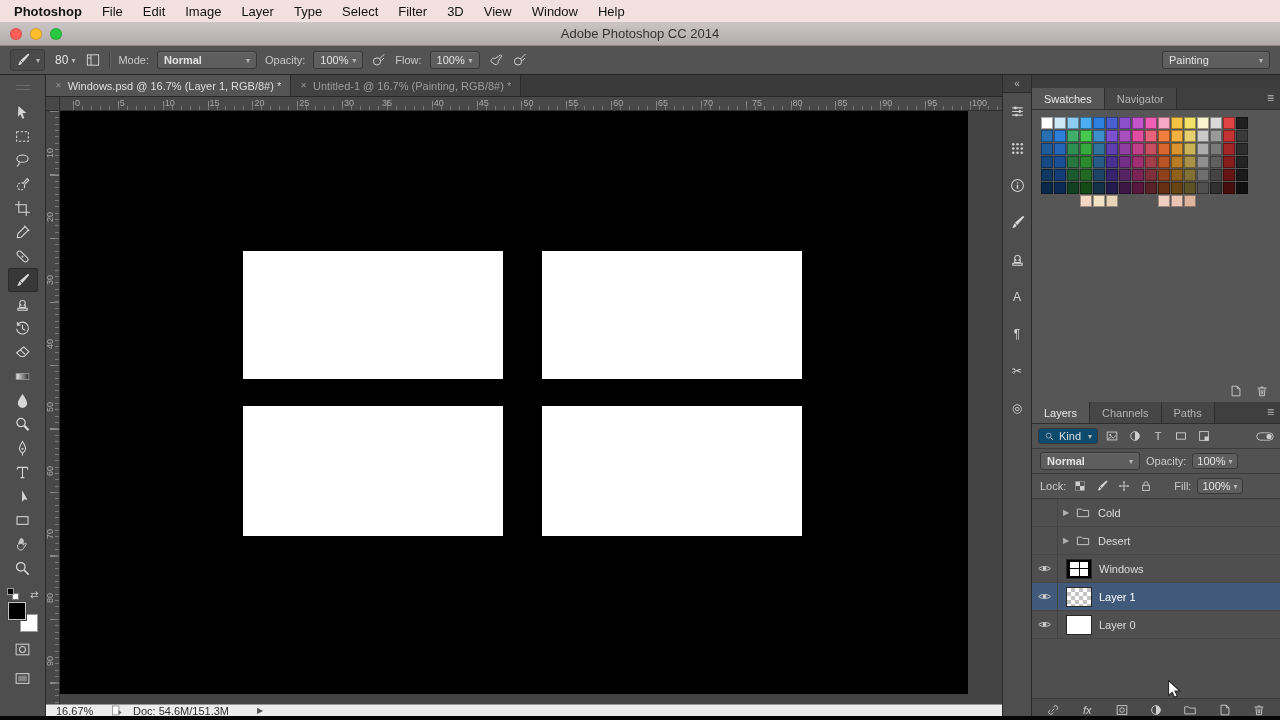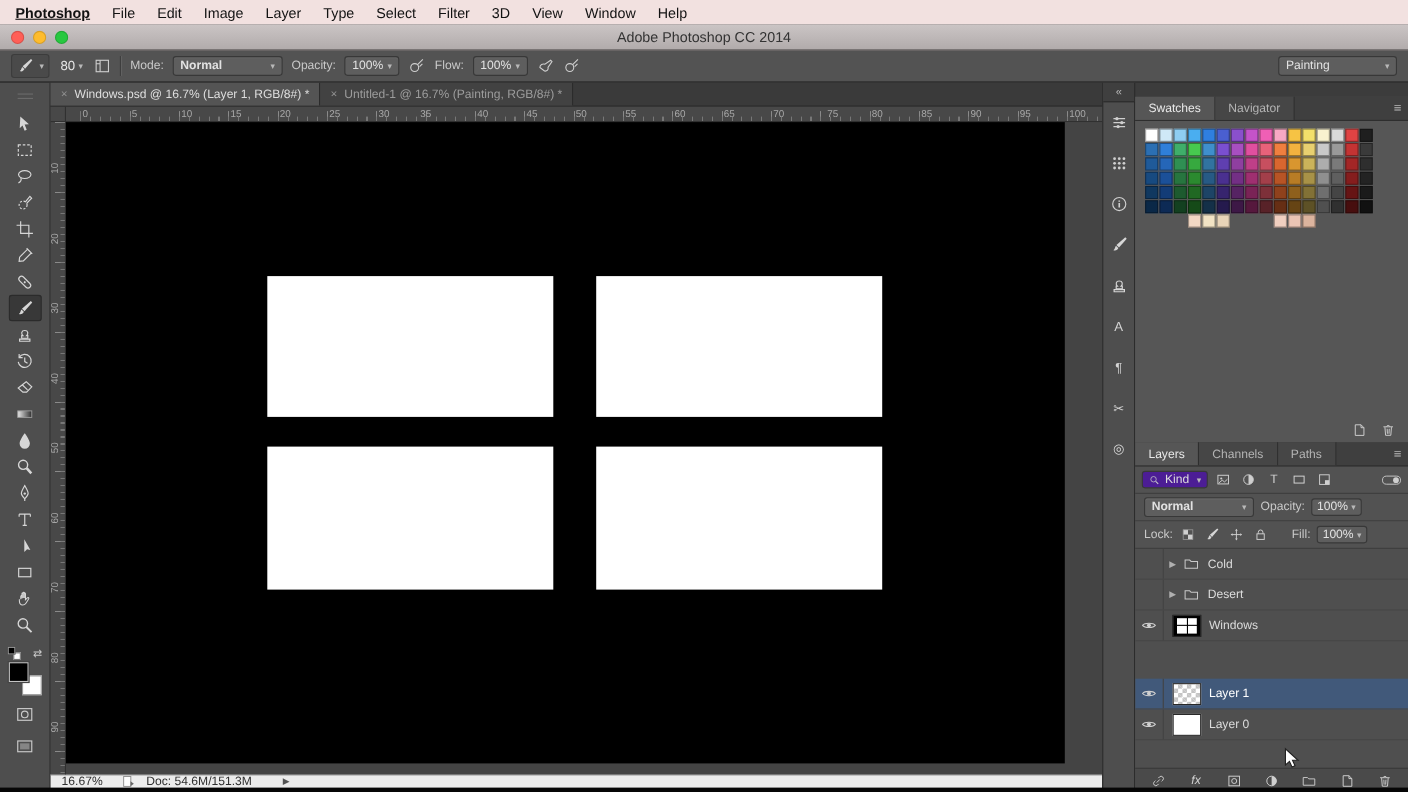--- a/index.html
+++ b/index.html
@@ -3,21 +3,21 @@
 <meta charset="utf-8">
 <style>
   * { margin:0; padding:0; box-sizing:border-box; }
   html,body { width:1280px; height:720px; overflow:hidden; background:#000;
     font-family:"Liberation Sans","DejaVu Sans",sans-serif; }
   .screen { position:relative; width:1280px; height:720px; background:#1a1a1a; }
 
   
   .menubar { position:absolute; top:0; left:0; right:0; height:22px; background:#f2e1e0;
     display:flex; align-items:center; padding-left:12px; font-size:13px; color:#121212; z-index:6; }
-  .appname { font-weight:bold; padding:0 10px 0 2px;text-decoration:underline; }
+  .appname { font-weight:bold; padding:0 10px 0 2px; }
   .menu-items { display:flex; }
   .menu-item { padding:0 10px; cursor:default; }
 
   
   .titlebar { position:absolute; top:22px; left:0; right:0; height:24px;
     background:linear-gradient(#cbc5c5,#b1abab); border-bottom:1px solid #8d8787; z-index:5; }
   .traffic { position:absolute; left:10px; top:6px; display:flex; gap:8px; }
   .tl { width:12px; height:12px; border-radius:50%; border:1px solid rgba(0,0,0,.15); }
   .wintitle { text-align:center; line-height:24px; font-size:13px; color:#333; }
 
@@ -119,21 +119,21 @@
     justify-content:space-between; padding:7px 9px 4px; }
   .swgrid { display:grid; grid-template-columns:repeat(16,12px); grid-auto-rows:12px; gap:1px; }
   .swatch { width:12px; height:12px; box-shadow:inset 0 0 0 1px rgba(0,0,0,.35); }
   .swatch.empty { box-shadow:none; background:transparent; }
   .pg-foot { display:flex; justify-content:flex-end; gap:12px; padding-right:2px; }
   .pg-foot .icon { width:14px; height:14px; }
 
   .layerspg { flex:1; display:flex; flex-direction:column; min-height:0; }
   .filter-row { height:25px; display:flex; align-items:center; gap:5px; padding:0 6px; background:#525252;
     border-bottom:1px solid #3c3c3c; }
-  .kind-select { display:flex; align-items:center; gap:4px; background:#4c1d95; border:1px solid #383838;
+  .kind-select { display:flex; align-items:center; gap:4px; background:#0c4a6e; border:1px solid #383838;
     border-radius:3px; padding:1px 5px; font-size:11px; color:#ddd; }
   .kind-select .icon { width:11px; height:11px; }
   .fbtn { width:18px; height:16px; display:inline-flex; align-items:center; justify-content:center;
     color:#cfcfcf; font-size:11px; }
   .fbtn svg { width:14px; height:14px; }
   .fbtn.toggle { margin-left:auto; }
   .fbtn.toggle svg { width:20px; height:11px; }
   .blend-row,.lock-row { height:25px; display:flex; align-items:center; gap:6px; padding:0 8px;
     background:#525252; border-bottom:1px solid #3c3c3c; font-size:11px; color:#c9c9c9; }
   .ps-field { display:flex; align-items:center; background:#5e5e5e; border:1px solid #383838;
@@ -858,21 +858,21 @@
                 </span>
               </div>
               <div class="thumb windows" style="background: rgb(0, 0, 0);">
                 <span style="background: rgb(255, 255, 255);"></span>
                 <span style="background: rgb(255, 255, 255);"></span>
                 <span style="background: rgb(255, 255, 255);"></span>
                 <span style="background: rgb(255, 255, 255);"></span>
               </div>
               <span class="lname">Windows</span>
             </div>
-            <div class="layer-row selected" style="background: rgb(65, 89, 122); margin-top: 34px;">
+            <div class="layer-row selected" style="background: rgb(65, 89, 122);">
               <div class="eye-cell">
                 <span class="icon">
                   <svg viewBox="0 0 16 16">
                     <path d="M1.8 8 C4 5.2 12 5.2 14.2 8 C12 10.8 4 10.8 1.8 8 Z" fill="none" stroke="#d0d0d0"></path>
                     <circle cx="8" cy="8" r="1.9" fill="#d0d0d0"></circle>
                   </svg>
                 </span>
               </div>
               <div class="thumb transparent"></div>
               <span class="lname">Layer 1</span>

